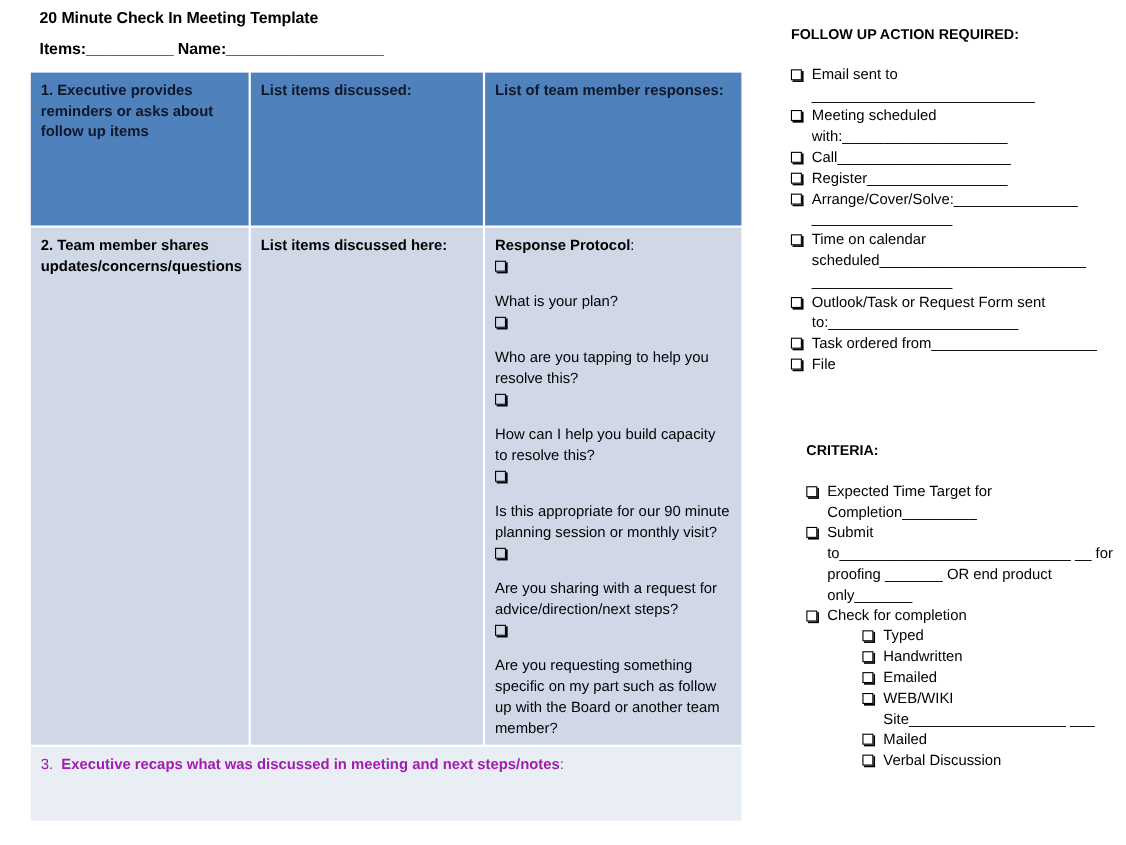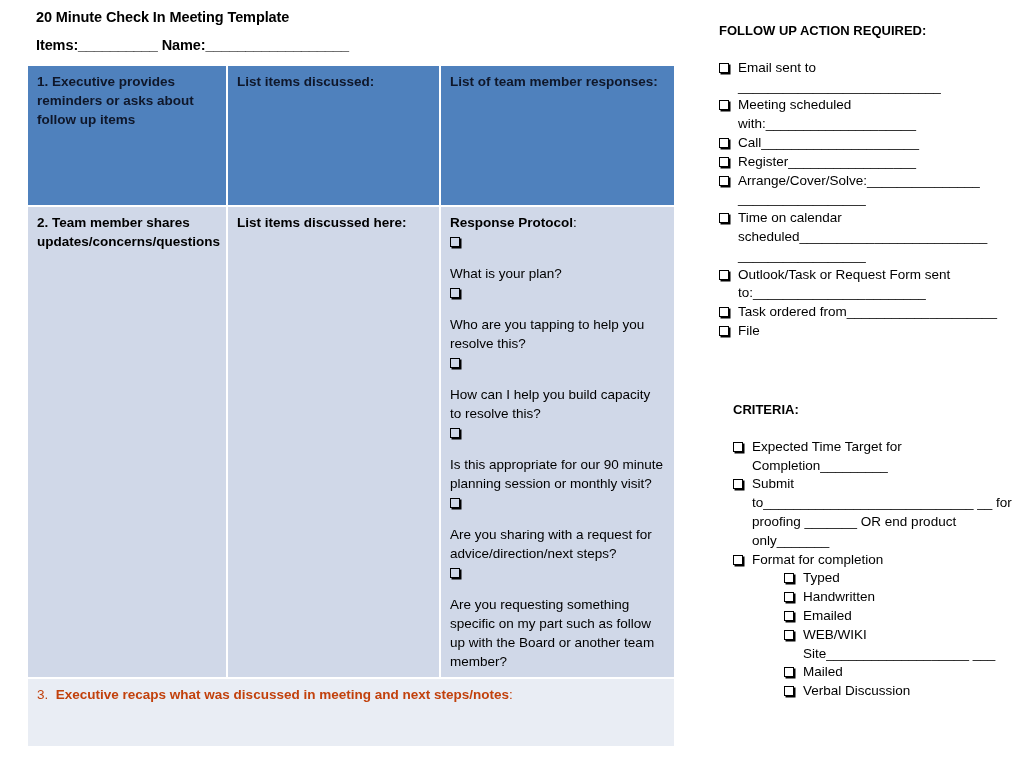--- a/index.html
+++ b/index.html
@@ -13,21 +13,21 @@
       position: absolute; left: 26px; top: 64px; width: 648px; height: 684px;
       border-collapse: collapse; table-layout: fixed;
     }
     table.grid td {
       vertical-align: top; border: 2px solid #ffffff; padding: 6px 9px;
       font-size: 13.5px; line-height: 19px;
     }
     .r1 td { background: #4f81bd; color: #0f172a; font-weight: bold; height: 141px; }
     .r2 td { background: #d0d8e8; color: #000; height: 331px; }
     .r2 td.bold { font-weight: bold; }
-    .r3 td { background: #e9edf4; color: #c2410c; }
+    .r3 td { background: #e9edf4; color: #a21caf; }
 
     .proto-head { font-weight: bold; }
     ul.checklist { list-style: none; }
     ul.checklist li { display: flex; flex-direction: column; }
     ul.checklist li .cb { width: 32px; flex: 0 0 32px; font-size: 13px; }
     ul.checklist li .txt { flex: 1; }
 
     .cbox {
       display: inline-block; width: 10px; height: 10px; border: 1.5px solid #000;
       box-shadow: 1.5px 1.5px 0 #000; margin-right: 5px; vertical-align: -1px; background: #fff;
@@ -154,21 +154,21 @@
   <div class="item">
       <span class="box"><span class="cbox"></span></span>
       <span class="lbl">Expected Time Target for Completion_________</span>
     </div>
   <div class="item">
       <span class="box"><span class="cbox"></span></span>
       <span class="lbl">Submit to____________________________ __ for proofing _______ OR end product only_______</span>
     </div>
   <div class="item">
       <span class="box"><span class="cbox"></span></span>
-      <span class="lbl">Format for completion</span>
+      <span class="lbl">Check for completion</span>
     </div>
   <div class="sub">
     <div class="item">
         <span class="box"><span class="cbox"></span></span>
         <span class="lbl">Typed</span>
       </div>
     <div class="item">
         <span class="box"><span class="cbox"></span></span>
         <span class="lbl">Handwritten</span>
       </div>

